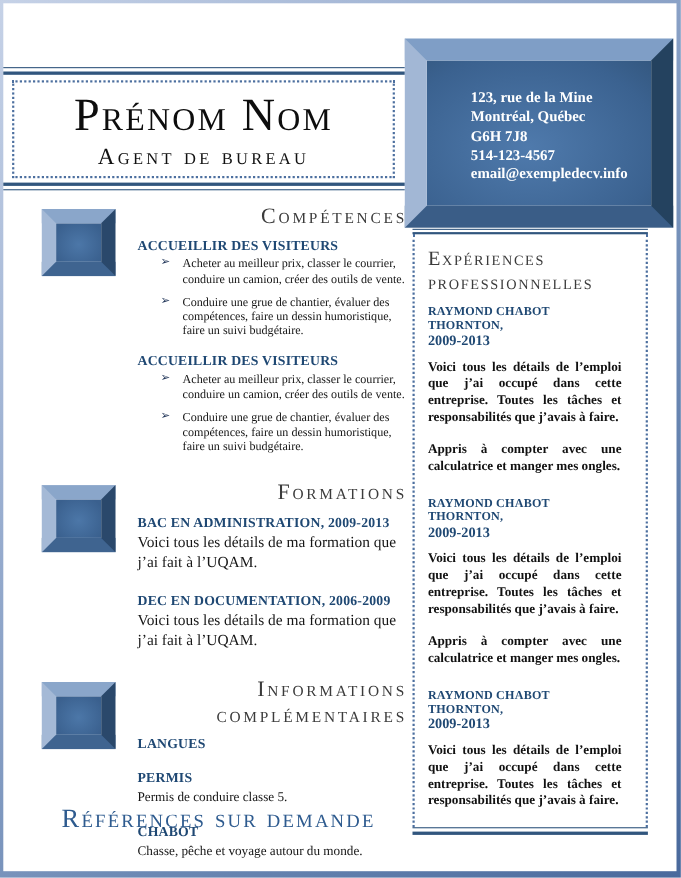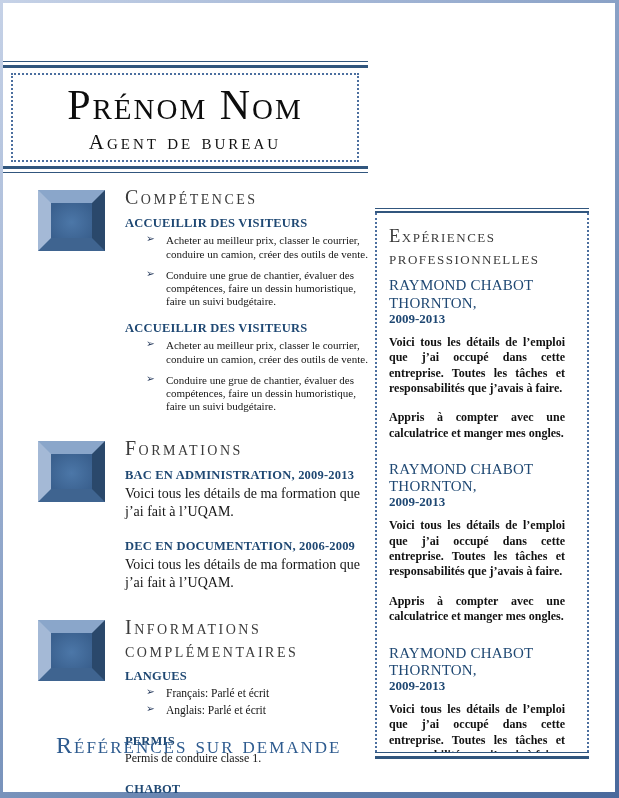--- a/index.html
+++ b/index.html
@@ -44,21 +44,21 @@
   .section{display:flex;align-items:flex-start;}
   .sq{
     flex:0 0 67px;width:67px;height:61px;box-sizing:border-box;margin:4px 20px 0 0;
     border-style:solid;border-width:13px;
     border-color:#8aa6ca #2a486b #3f6490 #a4b9d6;
     background:radial-gradient(ellipse at 50% 55%,#4c77a8 0%,#3a608e 85%);
   }
   .section-content{flex:1;min-width:0;}
   .section-heading{
     font-size:20px;font-weight:normal;font-variant:small-caps;letter-spacing:2.5px;
-    color:#3b3b3b;margin:0 0 4px 0;line-height:1.12;
+    color:#3b3b3b;margin:0 0 4px 0;line-height:1.12;text-align:right;
   }
   .subhead{font-size:12.5px;font-weight:bold;color:#1f4873;margin:13px 0 2px 0;letter-spacing:.2px;}
   .subhead.first{margin-top:8px;}
   ul.arrows{margin:3px 0 0 0;padding:0;list-style:none;}
   ul.arrows li{
     position:relative;padding-left:41px;font-size:11px;line-height:1.2;
     color:#151515;margin-bottom:8px;
   }
   ul.arrows li::before{content:"➢";position:absolute;left:21px;top:-1px;font-size:10.5px;color:#23375a;}
   ul.arrows.tight li{margin-bottom:3px;font-size:11.5px;}
@@ -78,39 +78,46 @@
     position:absolute;left:375px;top:213px;width:214px;height:539px;box-sizing:border-box;
     border-left:2px dotted #4c6f9f;border-right:2px dotted #4c6f9f;
     padding:12px 22px 0 12px;overflow:hidden;
   }
   .right-heading{
     font-size:18.5px;font-weight:normal;font-variant:small-caps;letter-spacing:1.5px;
     color:#3b3b3b;margin:0;line-height:1.2;
   }
   .xp-entry{margin-top:20px;}
   .xp-entry.first{margin-top:8px;}
-  .xp-title{font-weight:normal;font-size:15px;color:#1f4873;line-height:1.15;width:162px;letter-spacing:.2px;}
+  .xp-title{font-weight:bold;font-size:11px;color:#1f4873;line-height:1.15;width:162px;letter-spacing:.2px;}
   .xp-period{font-weight:bold;font-size:13px;color:#1f4873;line-height:1.15;}
   .xp-entry p{font-size:12px;color:#111;line-height:1.28;text-align:justify;margin:8px 0 0 0;font-weight:bold;}
   .xp-entry p + p{margin-top:14px;}
 </style>
 </head>
 <body>
 
 <div class="page">
   <div class="paper"></div>
 
   <div class="rule rule-top"></div>
   <div class="rule rule-bottom"></div>
 
   <div class="name-box">
     <div class="person-name">Prénom Nom</div>
     <div class="person-title">Agent de bureau</div>
   </div>
 
+  <div class="contact-box">
+    <div class="contact-line">123, rue de la Mine</div>
+    <div class="contact-line">Montréal, Québec</div>
+    <div class="contact-line">G6H 7J8</div>
+    <div class="contact-line">514-123-4567</div>
+    <div class="contact-line">email@exempledecv.info</div>
+  </div>
 
   <div class="left-col">
 
     <div class="section">
       <div class="sq"></div>
       <div class="section-content">
         <h2 class="section-heading">Compétences</h2>
 
         <div class="subhead first">ACCUEILLIR DES VISITEURS</div>
         <ul class="arrows">
@@ -138,27 +145,23 @@
         <p class="body-text">Voici tous les détails de ma formation que j’ai fait à l’UQAM.</p>
       </div>
     </div>
 
     <div class="section sec-gap2">
       <div class="sq"></div>
       <div class="section-content">
         <h2 class="section-heading">Informations complémentaires</h2>
 
         <div class="subhead first">LANGUES</div>
-        <ul class="arrows tight">
-          <li>Français: Parlé et écrit</li>
-          <li>Anglais: Parlé et écrit</li>
-        </ul>
 
         <div class="subhead" style="margin-top:16px;">PERMIS</div>
-        <p class="body-text" style="font-size:12px;">Permis de conduire classe 1.</p>
+        <p class="body-text" style="font-size:12px;">Permis de conduire classe 5.</p>
 
         <div class="subhead" style="margin-top:16px;">CHABOT</div>
         <p class="body-text" style="font-size:12px;">Chasse, pêche et voyage autour du monde.</p>
       </div>
     </div>
 
   </div>
 
   <div class="footer-text">Références sur demande</div>
 

